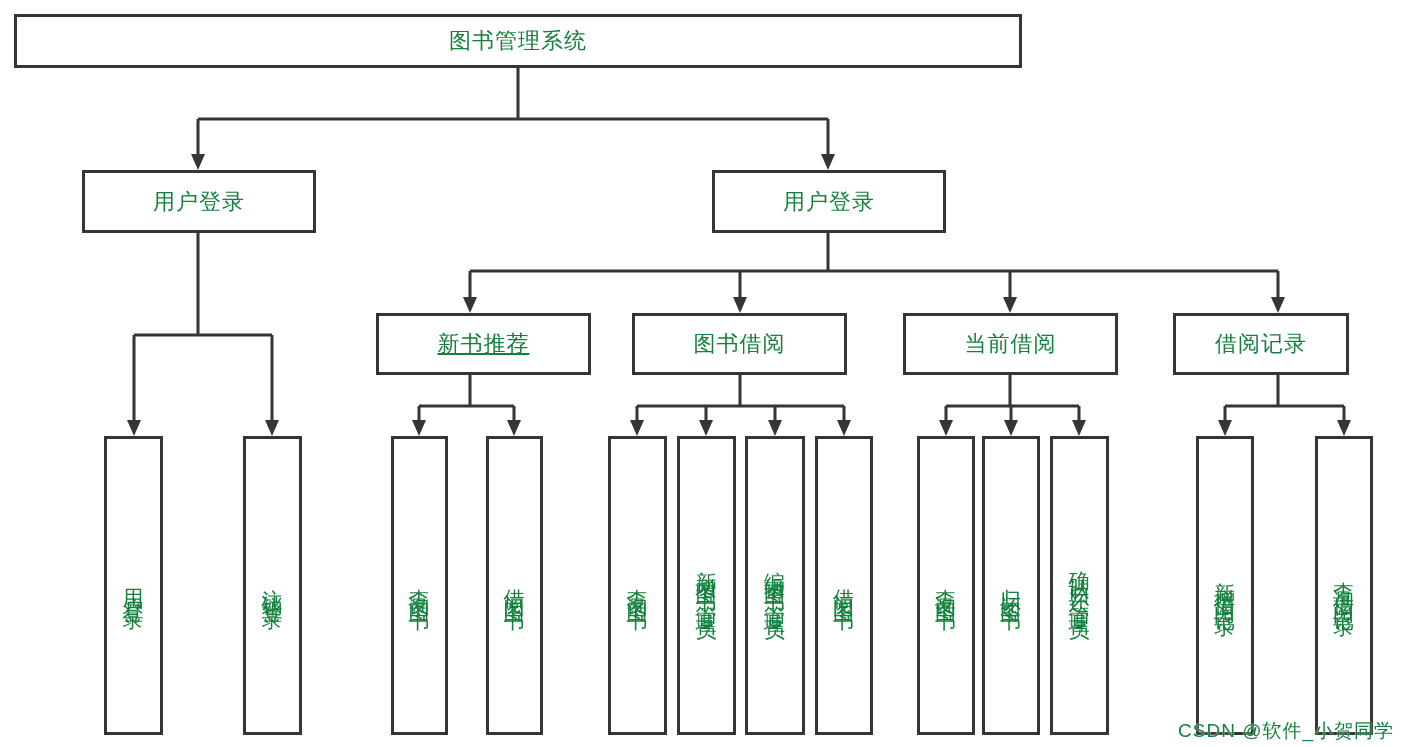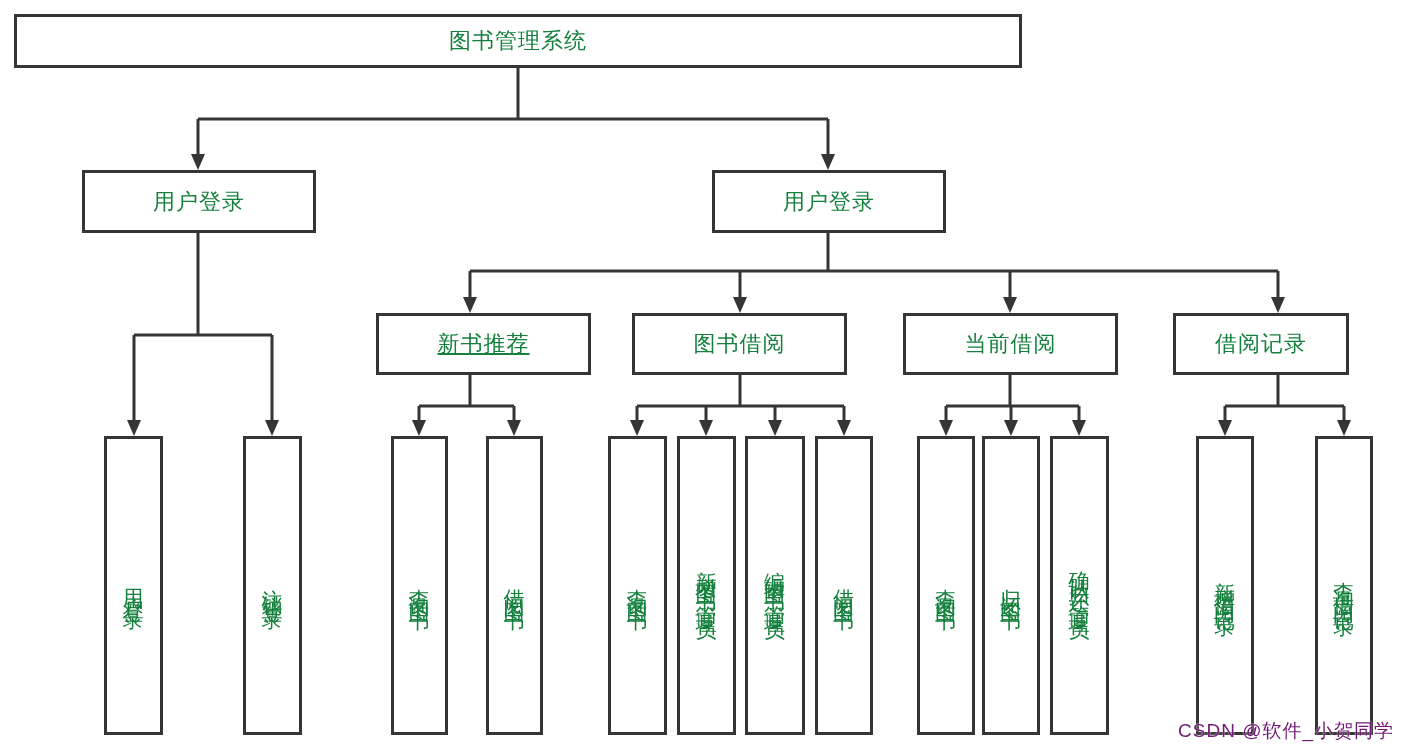--- a/index.html
+++ b/index.html
@@ -65,21 +65,21 @@
   .box-d1 { left: 917px;  width: 58px; }
   .box-d2 { left: 982px;  width: 58px; }
   .box-d3 { left: 1050px; width: 59px; }
   .box-e1 { left: 1196px; width: 58px; }
   .box-e2 { left: 1315px; width: 58px; }
   #watermark {
     position: absolute;
     right: 11px;
     bottom: 3px;
     font-size: 19px;
-    color: #701a75;
+    color: #15803d;
     letter-spacing: 1px;
     text-shadow: 0 0 2px #ffffff;
     white-space: nowrap;
   }
 </style>
 </head>
 <body>
 
 <div id="canvas">
 

